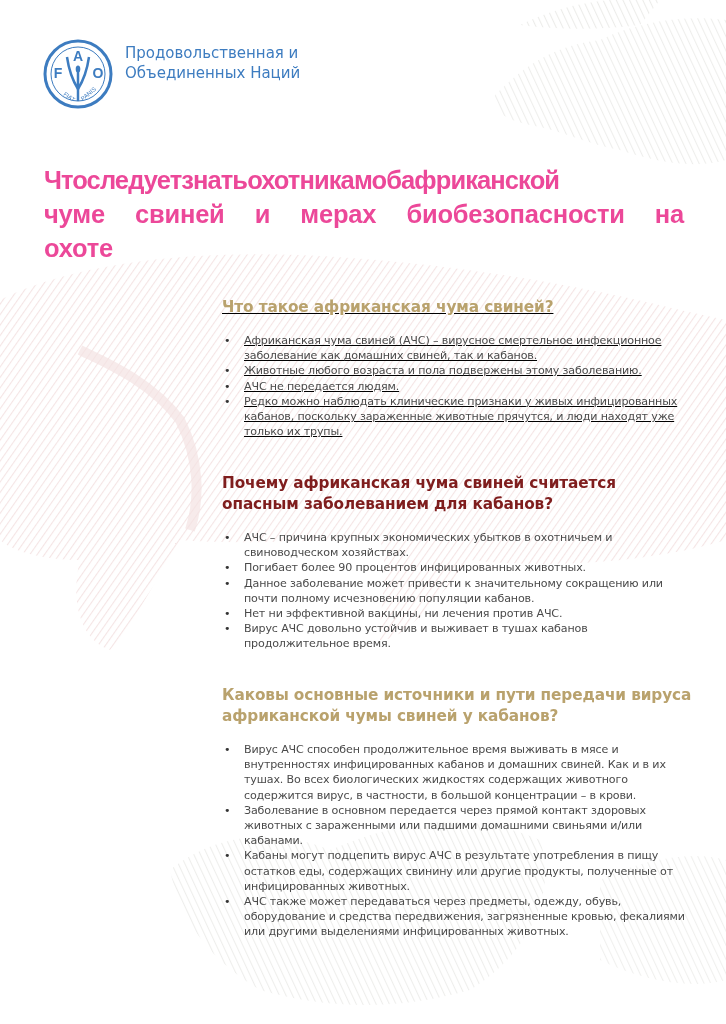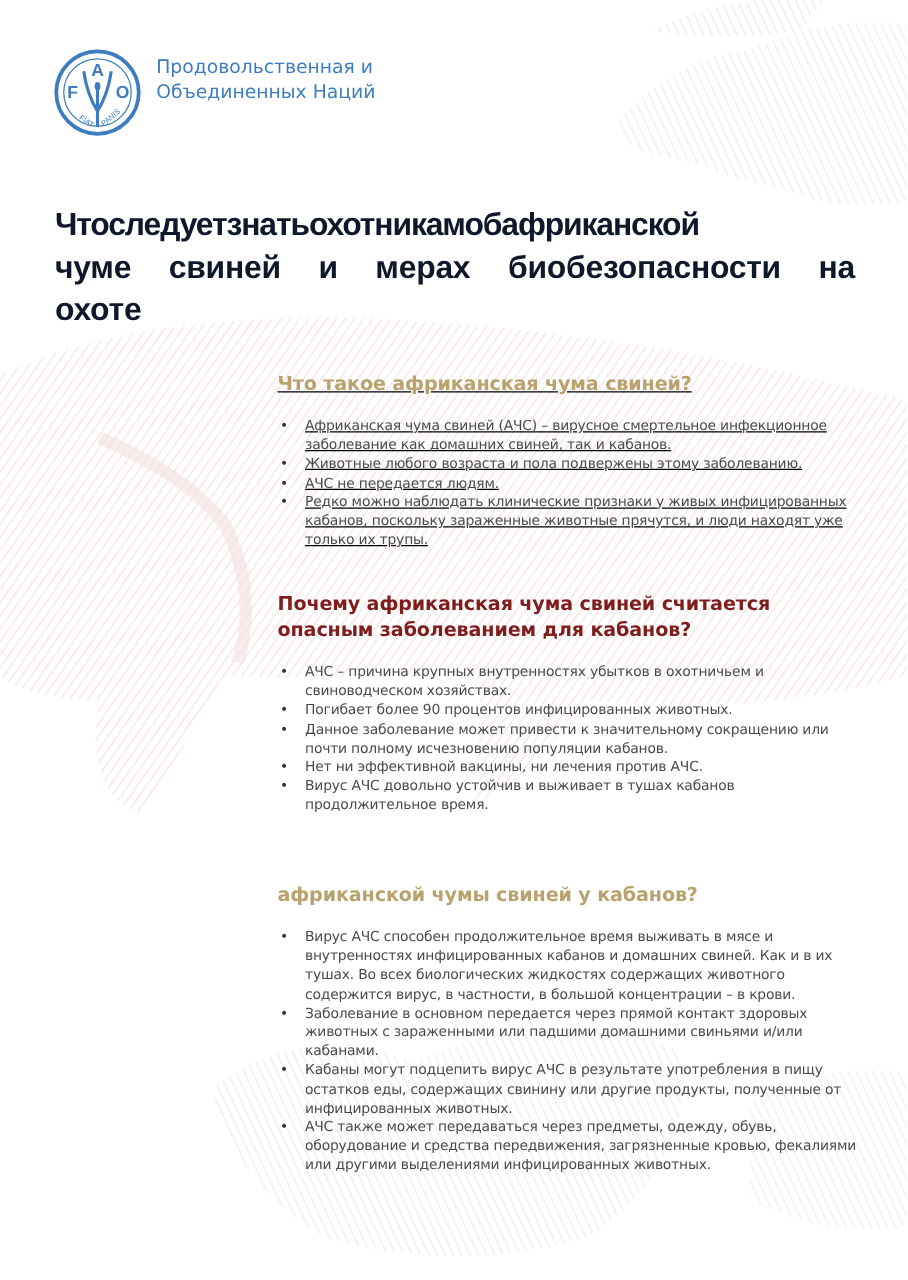--- a/index.html
+++ b/index.html
@@ -12,21 +12,21 @@
     .logo-wrap { position: absolute; left: 43px; top: 39px; display: flex; align-items: center; }
     .logo { width: 70px; height: 70px; }
     .org {
       position: absolute; left: 125px; top: 43px;
       color: #3d7cc0; font-size: 15px; line-height: 20px; font-weight: normal;
     }
     .org div { white-space: nowrap; }
     .title {
       position: absolute; left: 44px; top: 163px; width: 640px;
       font-family: "Liberation Sans", sans-serif; font-weight: bold;
-      color: #0f172a; font-size: 25.5px; line-height: 34px;
+      color: #ec4899; font-size: 25.5px; line-height: 34px;
       text-align: justify; letter-spacing: -0.2px;
     }
     .title .l1 { letter-spacing: -0.9px; word-spacing: -6px; display:block; }
     .title .l2 { display:block; text-align: justify; text-align-last: justify; }
     .title .l3 { display:block; }
     .section { position: absolute; left: 222px; width: 470px; }
     .sec-h {
       font-weight: bold; font-size: 15.3px; line-height: 21px; margin: 0;
       letter-spacing: -0.1px;
     }
@@ -107,31 +107,31 @@
     <li><span class="dot">•</span><span>Редко можно наблюдать клинические признаки у живых инфицированных кабанов, поскольку зараженные животные прячутся, и люди находят уже только их трупы.</span></li>
   </ul>
 </section>
 
 <section class="section" id="s2">
   <h2 class="sec-h brown">
     <span>Почему африканская чума свиней считается</span><br>
     <span>опасным заболеванием для кабанов?</span>
   </h2>
   <ul class="bul">
-    <li><span class="dot">•</span><span>АЧС – причина крупных внутренностях убытков в охотничьем и свиноводческом хозяйствах.</span></li>
+    <li><span class="dot">•</span><span>АЧС – причина крупных экономических убытков в охотничьем и свиноводческом хозяйствах.</span></li>
     <li><span class="dot">•</span><span>Погибает более 90 процентов инфицированных животных.</span></li>
     <li><span class="dot">•</span><span>Данное заболевание может привести к значительному сокращению или почти полному исчезновению популяции кабанов.</span></li>
     <li><span class="dot">•</span><span>Нет ни эффективной вакцины, ни лечения против АЧС.</span></li>
     <li><span class="dot">•</span><span>Вирус АЧС довольно устойчив и выживает в тушах кабанов продолжительное время.</span></li>
   </ul>
 </section>
 
 <section class="section" id="s3">
   <h2 class="sec-h gold">
-    <br>
+    <span>Каковы основные источники и пути передачи вируса</span><br>
     <span>африканской чумы свиней у кабанов?</span>
   </h2>
   <ul class="bul">
     <li><span class="dot">•</span><span>Вирус АЧС способен продолжительное время выживать в мясе и внутренностях инфицированных кабанов и домашних свиней. Как и в их тушах. Во всех биологических жидкостях содержащих животного содержится вирус, в частности, в большой концентрации – в крови.</span></li>
     <li><span class="dot">•</span><span>Заболевание в основном передается через прямой контакт здоровых животных с зараженными или падшими домашними свиньями и/или кабанами.</span></li>
     <li><span class="dot">•</span><span>Кабаны могут подцепить вирус АЧС в результате употребления в пищу остатков еды, содержащих свинину или другие продукты, полученные от инфицированных животных.</span></li>
     <li><span class="dot">•</span><span>АЧС также может передаваться через предметы, одежду, обувь, оборудование и средства передвижения, загрязненные кровью, фекалиями или другими выделениями инфицированных животных.</span></li>
   </ul>
 </section>
 

